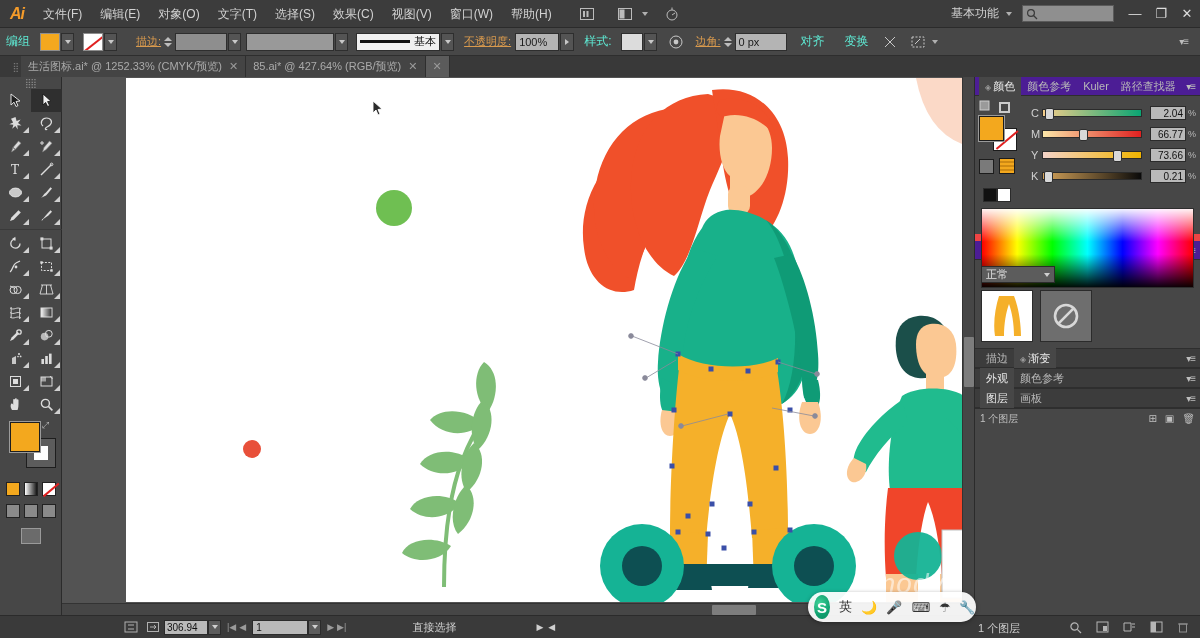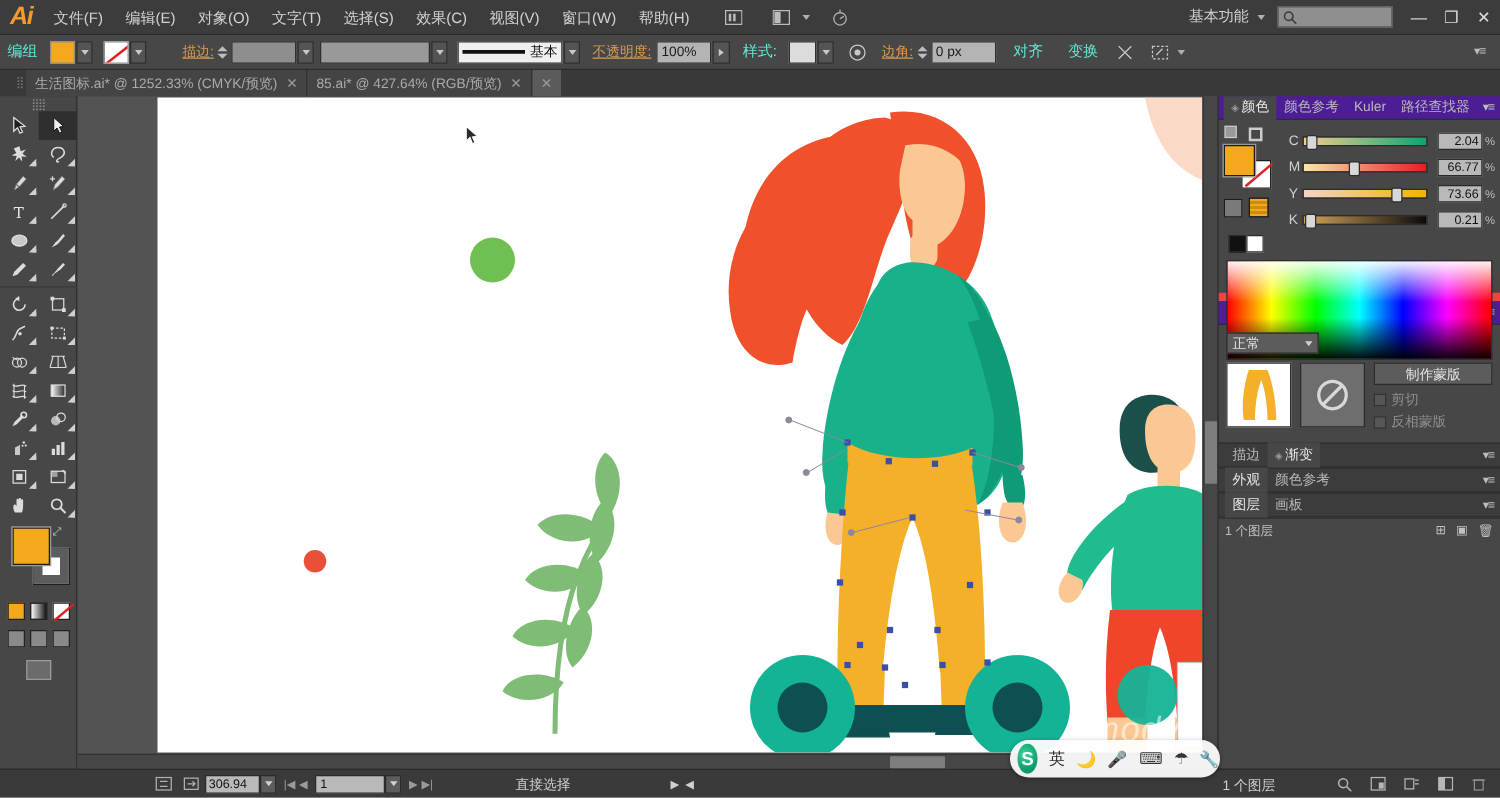--- a/index.html
+++ b/index.html
@@ -13,21 +13,21 @@
   .app { position:relative; width:1200px; height:638px; }
 
   
   .menubar {
     position:absolute; left:0; top:0; width:1200px; height:28px;
     background:#3c3c3c; border-bottom:1px solid #2b2b2b;
     display:flex; align-items:center;
   }
   .ai-logo {
     width:34px; height:28px; display:flex; align-items:center; justify-content:center;
-    color:#f49b2a; font-weight:bold; font-size:20px; font-style:italic;
+    color:#f49b2a; font-weight:bold; font-size:16px; font-style:italic;
     letter-spacing:-1px;
   }
   .menu-item {
     padding:0 9px; height:28px; line-height:28px; font-size:12px; color:#d2d2d2;
     white-space:nowrap; cursor:default;
   }
   .mb-spacer { flex:1; }
   .mb-icon {
     width:24px; height:20px; margin:0 2px; display:flex; align-items:center; justify-content:center;
     color:#b4b4b4;
@@ -343,21 +343,21 @@
           <i></i>
         </div>
     </div>
     <div class="swatch-wrap" style="margin-left:6px;">
       <div class="swatch stroke"></div>
       <div class="mini-arrow">
           <i></i>
         </div>
     </div>
 
-    <div class="link-label" style="margin-left:26px;">描边:</div>
+    <div class="link-label" style="margin-left:16px;">描边:</div>
     <div class="stepper">
         <i class="up"></i>
         <i class="down"></i>
       </div>
     <div class="field dark" style="width:52px;"></div>
     <div class="mini-arrow">
         <i></i>
       </div>
     <div class="field empty" style="width:88px;margin-left:5px;"></div>
     <div class="mini-arrow">
@@ -860,31 +860,20 @@
             <svg width="40" height="44" viewBox="0 0 40 44">
                 <path d="M12 2 C8 14 6 30 8 42 L17 42 C17 30 19 18 22 10 C25 18 27 30 27 42 L34 42 C34 28 31 12 27 2 Z" fill="#f5b02a"></path>
               </svg>
           </div>
           <div class="thumb2">
             <svg width="30" height="30" viewBox="0 0 30 30">
                 <circle cx="15" cy="15" r="11" fill="none" stroke="#d8d8d8" stroke-width="2.6"></circle>
                 <path d="M7.2 22.8 L22.8 7.2" stroke="#d8d8d8" stroke-width="2.6"></path>
               </svg>
           </div>
-          <div class="mask-right">
-            <div class="mask-btn">制作蒙版</div>
-            <div class="chk-row">
-              <div class="chk"></div>
-              <span>剪切</span>
-            </div>
-            <div class="chk-row">
-              <div class="chk"></div>
-              <span>反相蒙版</span>
-            </div>
-          </div>
         </div>
       </div>
     </div>
 
     <div class="strip">
       <div class="ptab">描边</div>
       <div class="ptab active"><span class="dot">◈</span><span>渐变</span></div>
       <div class="pmenu">▾≡</div>
     </div>
 

